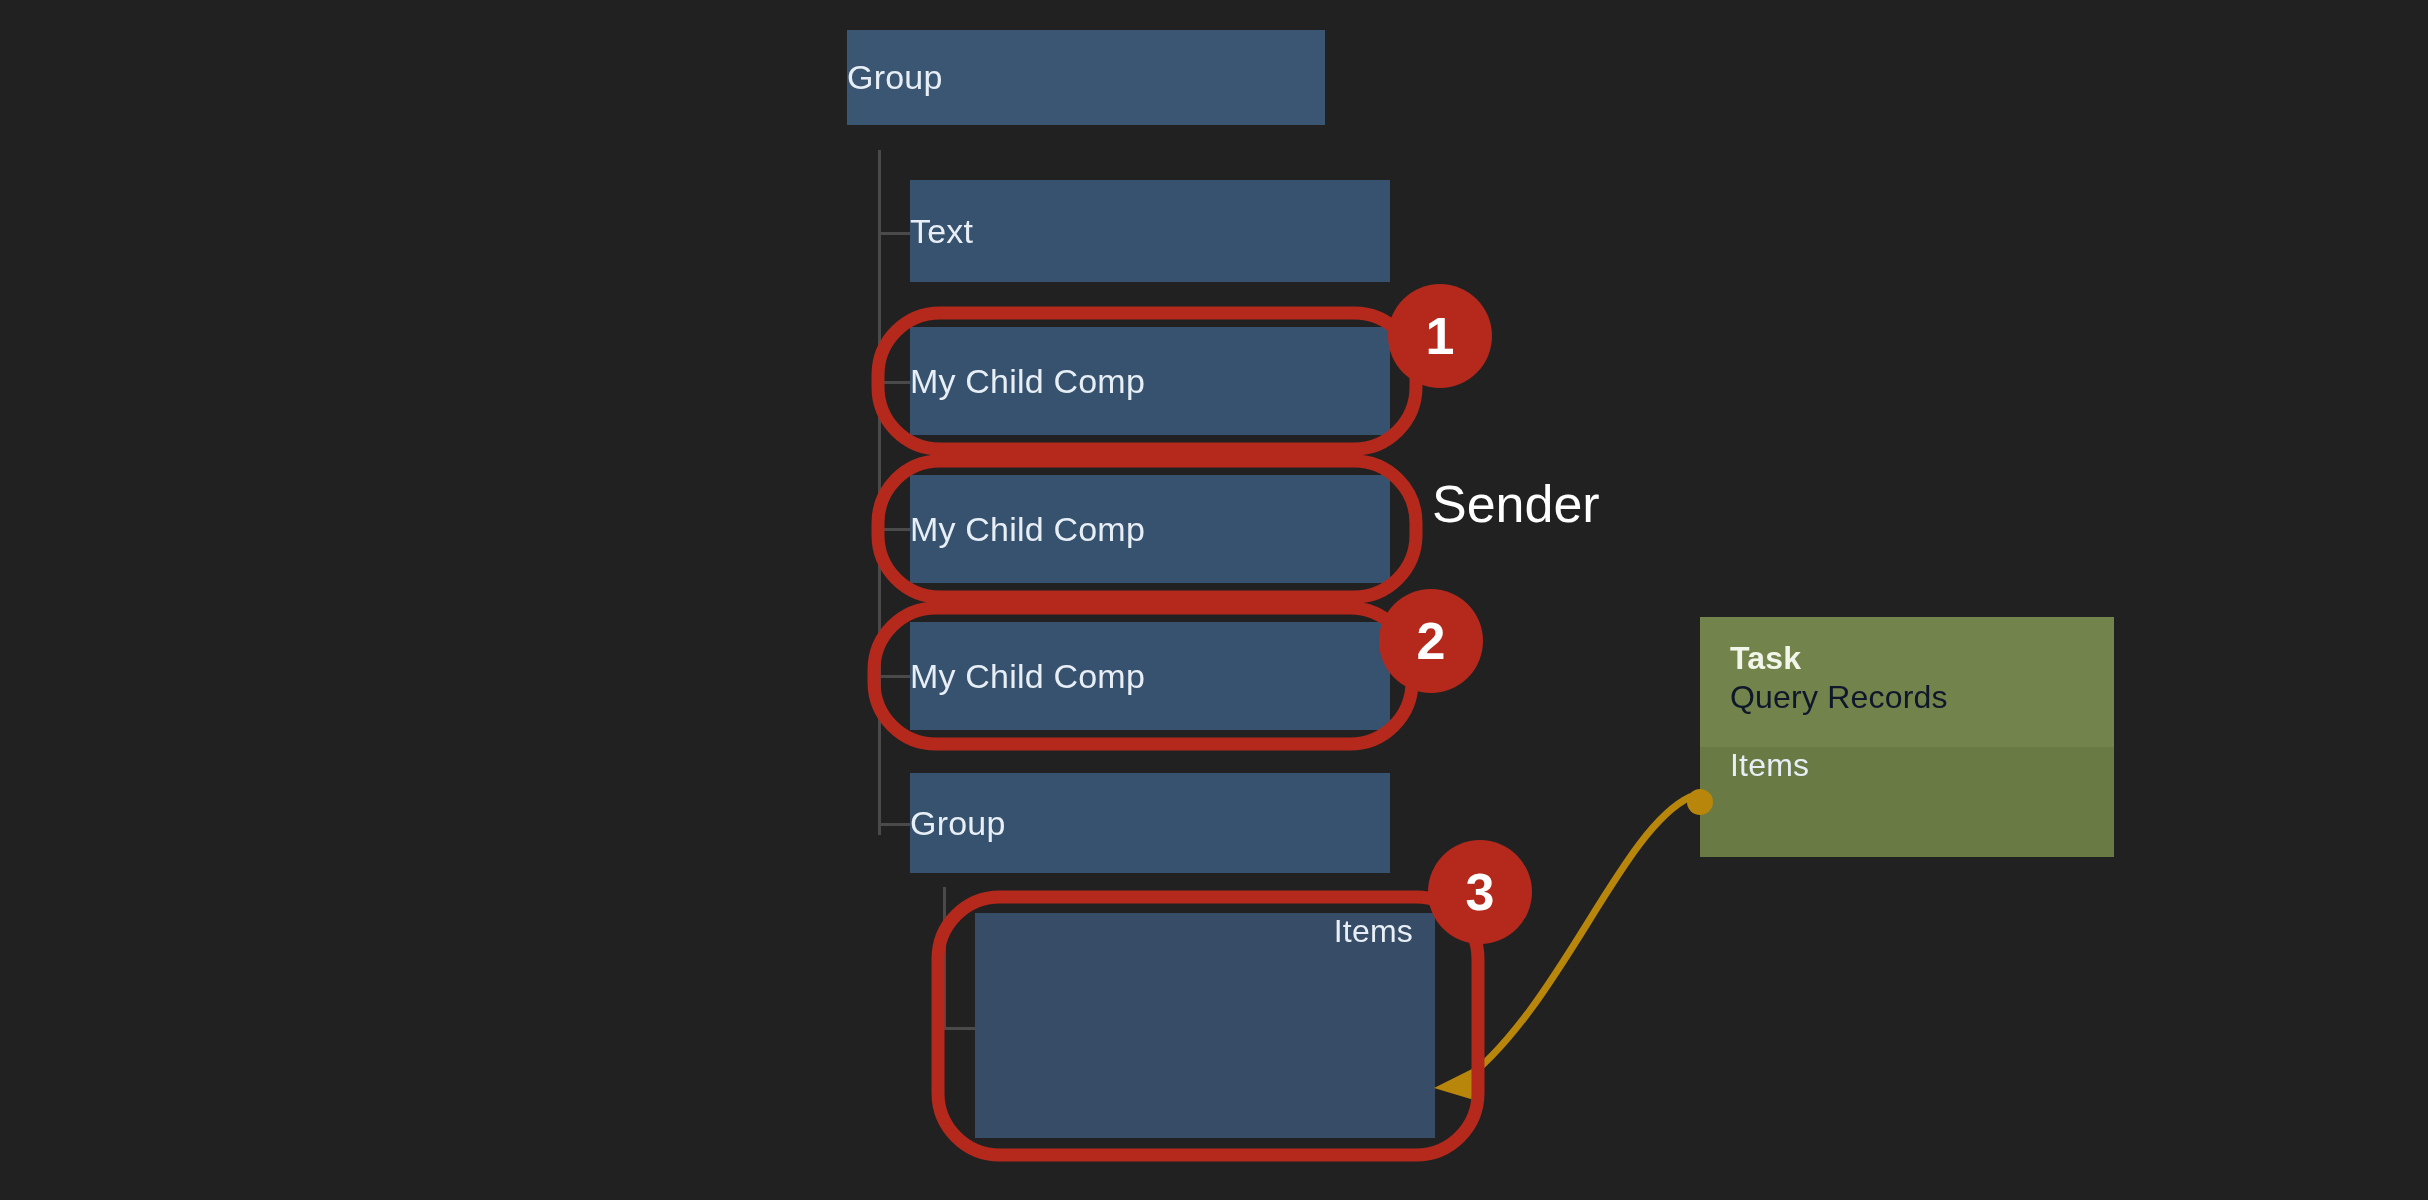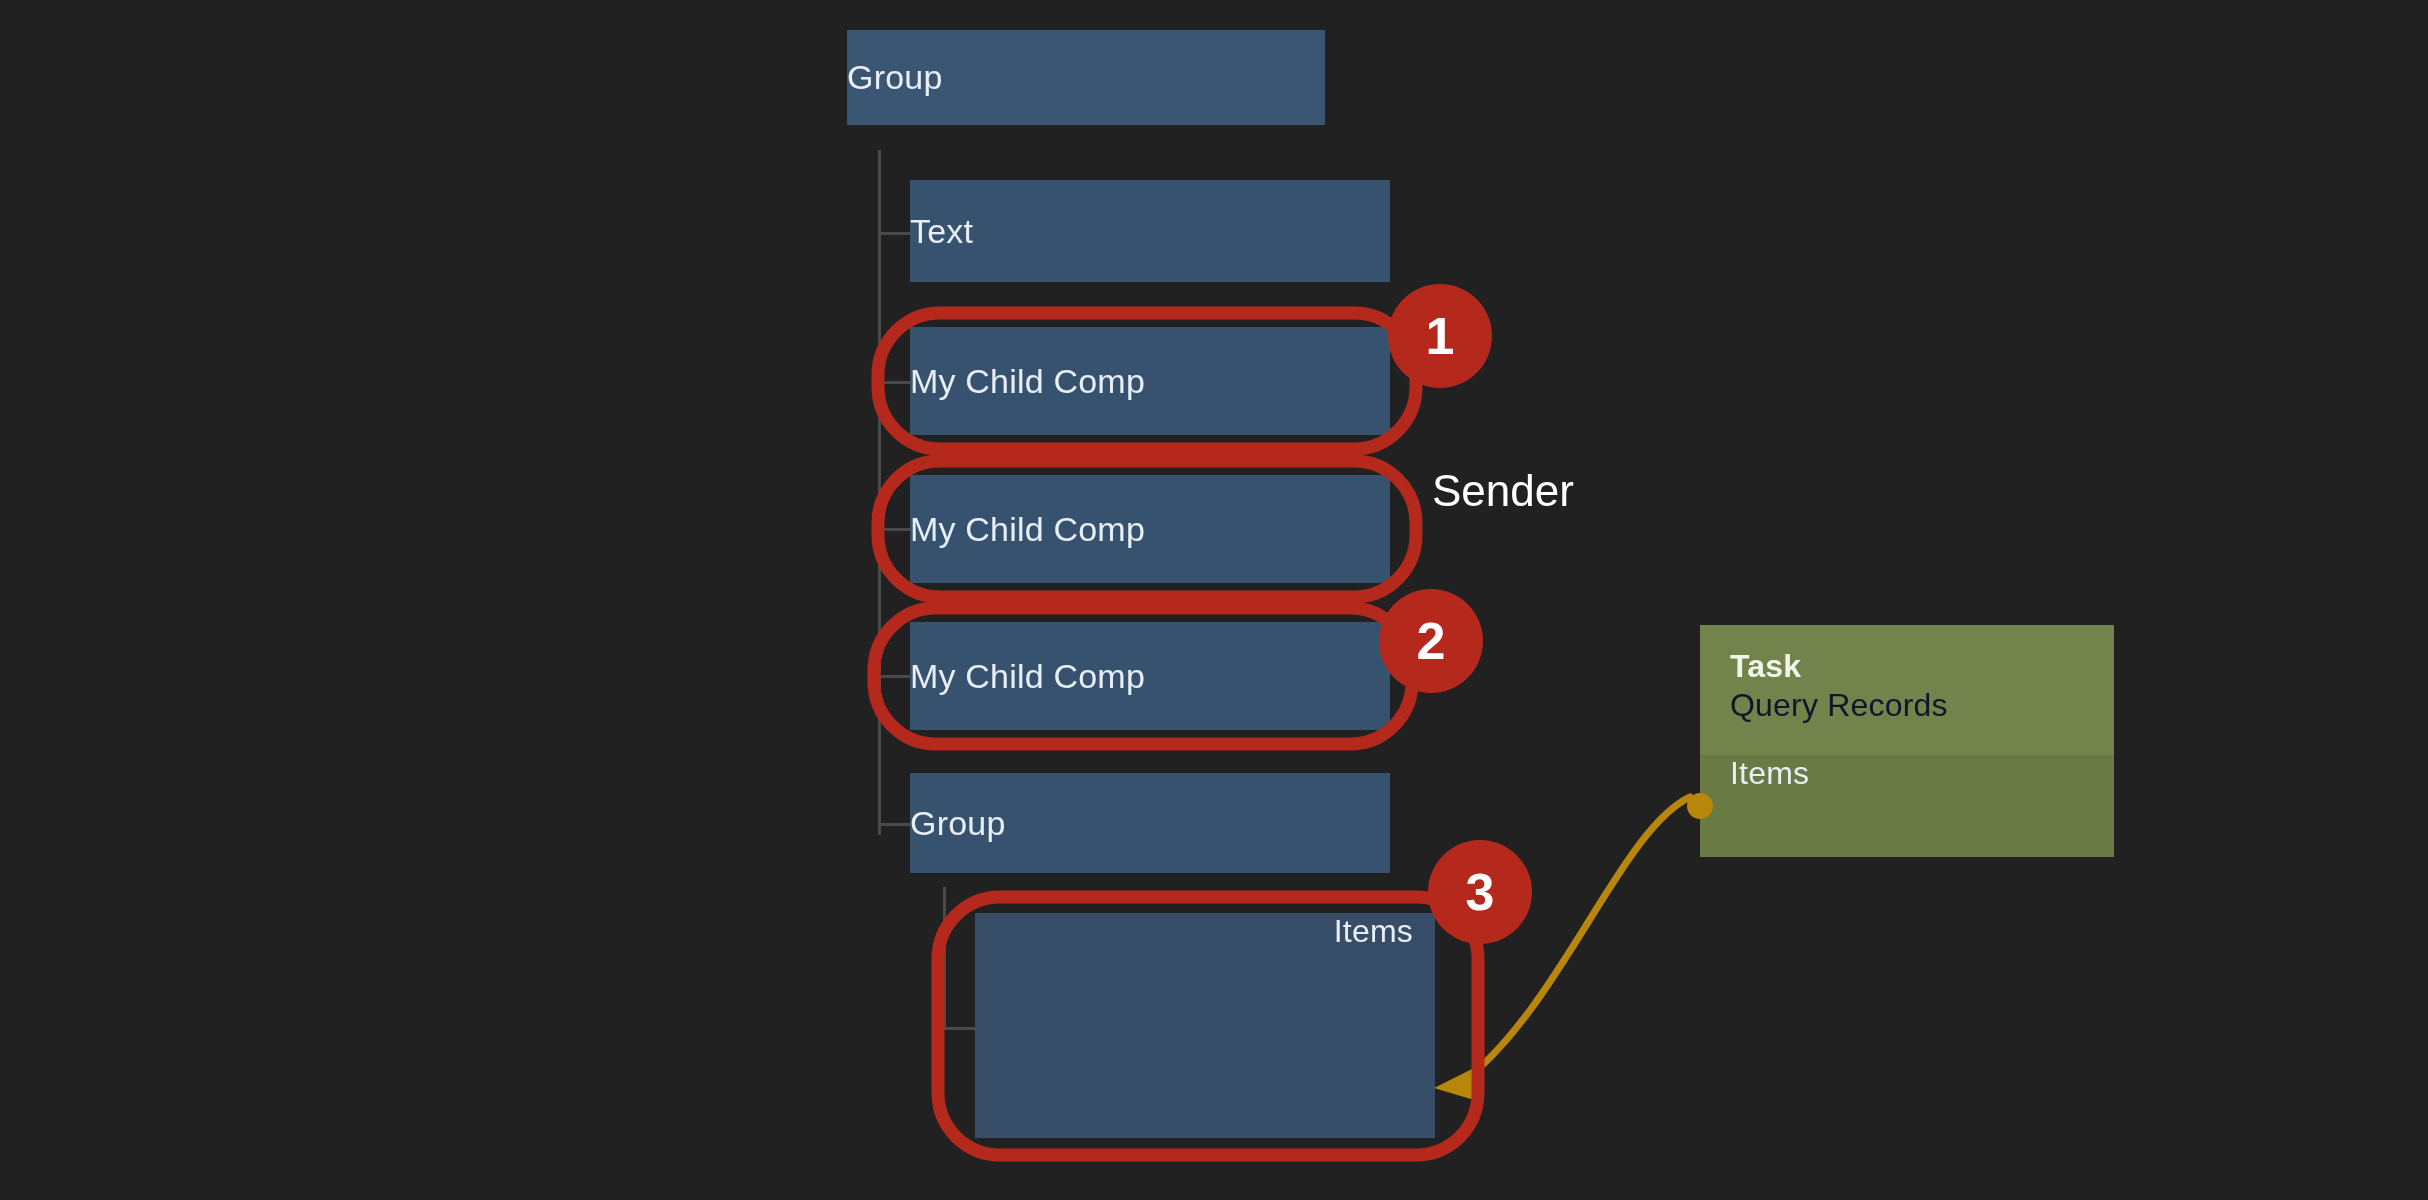--- a/index.html
+++ b/index.html
@@ -48,21 +48,20 @@
   .node.sectioned {
     display: flex;
     flex-direction: column;
     padding: 0;
     background: transparent;
   }
   .node .hdr {
     box-sizing: border-box;
     padding: 22px 16px 0 30px;
     line-height: 1.22;
-    margin-top: 8px;
   }
   .node .body {
     box-sizing: border-box;
     flex: 1 1 auto;
     position: relative;
     display: flex;
     align-items: flex-start;
   }
   .node .port-label {
     font-size: 32px;
@@ -134,23 +133,24 @@
     font-weight: bold;
     font-family: "Liberation Sans", sans-serif;
     z-index: 40;
   }
 
   
   .note-label {
     position: absolute;
     color: #ffffff;
     font-family: "Liberation Sans", sans-serif;
-    font-size: 44px;
+    font-size: 52px;
     white-space: nowrap;
     z-index: 30;
+    margin-top: 8px;
   }
 </style>
 </head>
 <body>
 
 <div id="canvas">
 
   <div class="tree-line tree-vline" style="left:878px; top:150px; height:685px;"></div>
   <div class="tree-line tree-tick" style="left:878px; top:232px; width:32px;"></div>
   <div class="tree-line tree-tick" style="left:878px; top:381px; width:32px;"></div>

